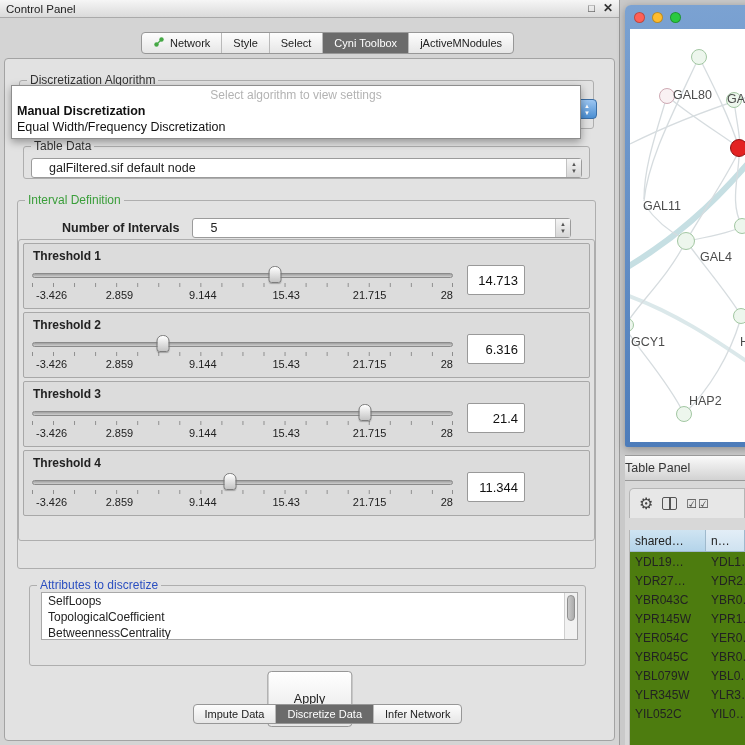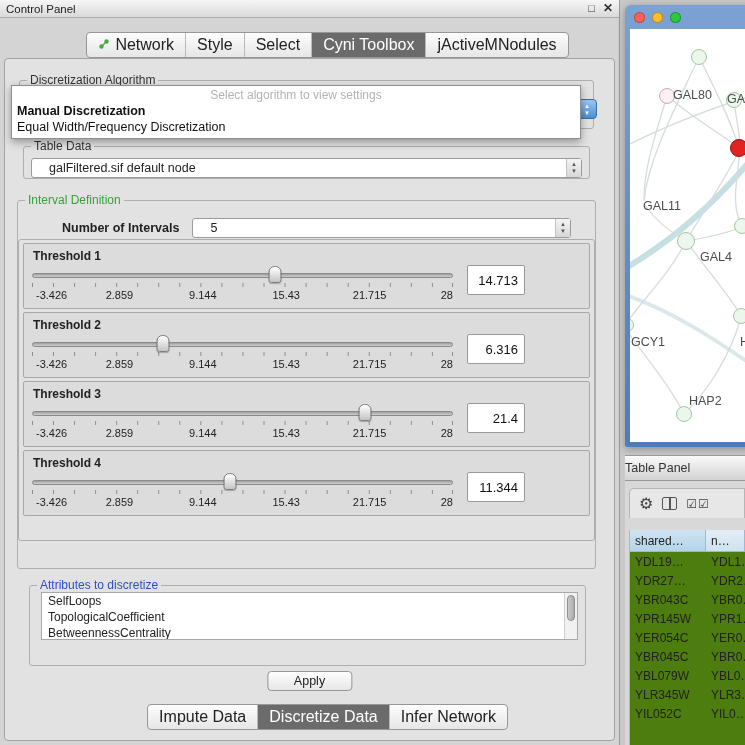--- a/index.html
+++ b/index.html
@@ -11,21 +11,21 @@
     background:#d4d4d4;border-right:1px solid #9a9a9a;}
   .cp-titlebar{height:18px;background:linear-gradient(#f6f6f6,#dadada);
     border-bottom:1px solid #aaa;display:flex;align-items:center;
     font-size:11.5px;color:#222;padding:0 6px;}
   .cp-titlebar .title{font-weight:normal;}
   .win-btns{margin-left:auto;display:flex;gap:8px;align-items:center;color:#333;}
   .win-btns span{cursor:default;font-size:11px;line-height:11px;}
   .win-btns .x{font-weight:bold;font-size:12px;}
 
   .seg{display:flex;border:1px solid #979797;border-radius:4px;overflow:hidden;
-    background:linear-gradient(#fdfdfd,#e6e6e6);font-size:16px;color:#222;margin-left:36px;}
+    background:linear-gradient(#fdfdfd,#e6e6e6);font-size:11px;color:#222;margin-left:36px;}
   .seg .tab{padding:3px 11px;border-left:1px solid #b9b9b9;display:flex;
     align-items:center;gap:5px;white-space:nowrap;cursor:default;}
   .seg .tab:first-child{border-left:none;}
   .seg .tab.selected{background:#6b6b6b;color:#fff;}
   .top-tab-row{position:absolute;top:32px;left:0;right:0;display:flex;justify-content:center;}
 
   .cp-body{position:absolute;left:4px;right:4px;top:58px;bottom:4px;
     border:1px solid #a3a3a3;border-radius:4px;background:#e2e2e2;}
 
   fieldset.group{border:1px solid #aeaeae;border-radius:3px;padding:0;margin:0;background:transparent;}
@@ -82,21 +82,21 @@
   .attrs-label{font-weight:bold;font-size:12.5px;color:#222;margin:4px 0 3px 11px;}
   .listbox{position:relative;margin:0 7px 6px 11px;height:48px;background:#fff;
     border:1px solid #a8a8a8;overflow:hidden;font-size:12px;color:#222;}
   .listbox .li{height:16px;line-height:16px;padding-left:6px;cursor:default;}
   .vscroll{position:absolute;right:0;top:0;bottom:0;width:13px;background:#f1f1f1;
     border-left:1px solid #cfcfcf;}
   .vscroll .vthumb{position:absolute;left:2px;right:2px;top:2px;height:26px;
     background:linear-gradient(90deg,#c9c9c9,#ababab);border:1px solid #8f8f8f;border-radius:5px;}
 
   .apply-btn{position:absolute;top:612px;left:50%;transform:translateX(-50%);
-    padding:2px 26px;font-size:12.5px;color:#222;background:linear-gradient(#ffffff,#e6e6e6);
+    padding:20px 26px;font-size:12.5px;color:#222;background:linear-gradient(#ffffff,#e6e6e6);
     border:1px solid #979797;border-radius:4px;font-family:"Liberation Sans",sans-serif;cursor:default;}
   .bottom-tab-row{position:absolute;top:645px;left:0;right:0;display:flex;justify-content:center;}
 
   
   .net-window{position:absolute;left:625px;top:5px;width:175px;height:442px;
     background:linear-gradient(#7ba2d2,#4d7cba);border-radius:6px 6px 2px 2px;
     box-shadow:0 2px 8px rgba(0,0,0,.3);}
   .traffic{position:absolute;top:7px;left:9px;display:flex;gap:7px;}
   .light{width:11px;height:11px;border-radius:50%;border:1px solid rgba(0,0,0,.25);}
   .net-canvas{position:absolute;left:5px;top:24px;width:165px;height:413px;background:#fff;overflow:hidden;}

